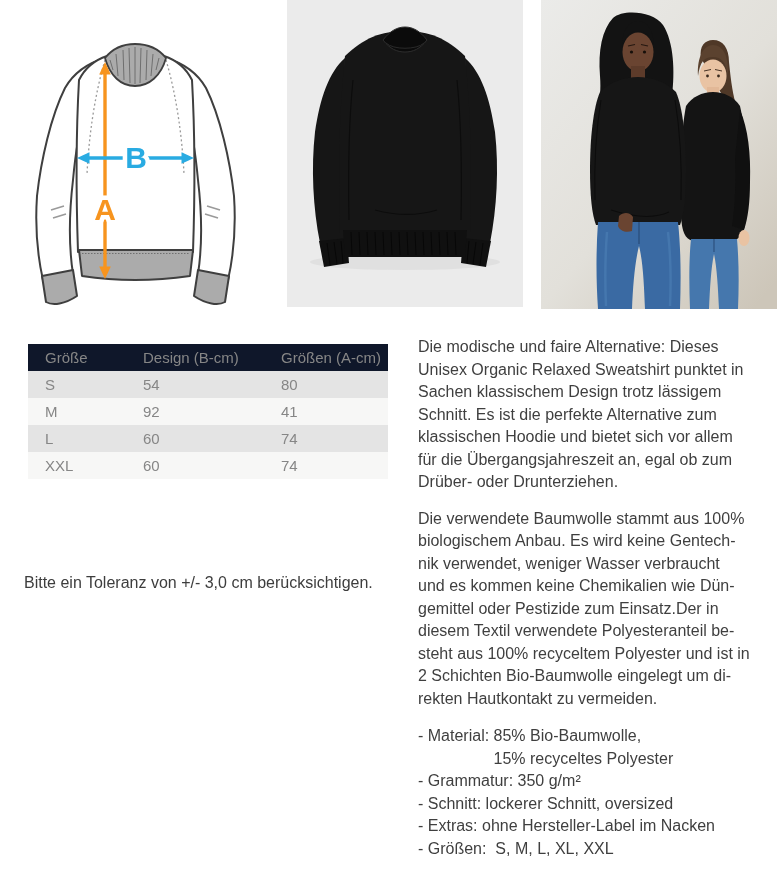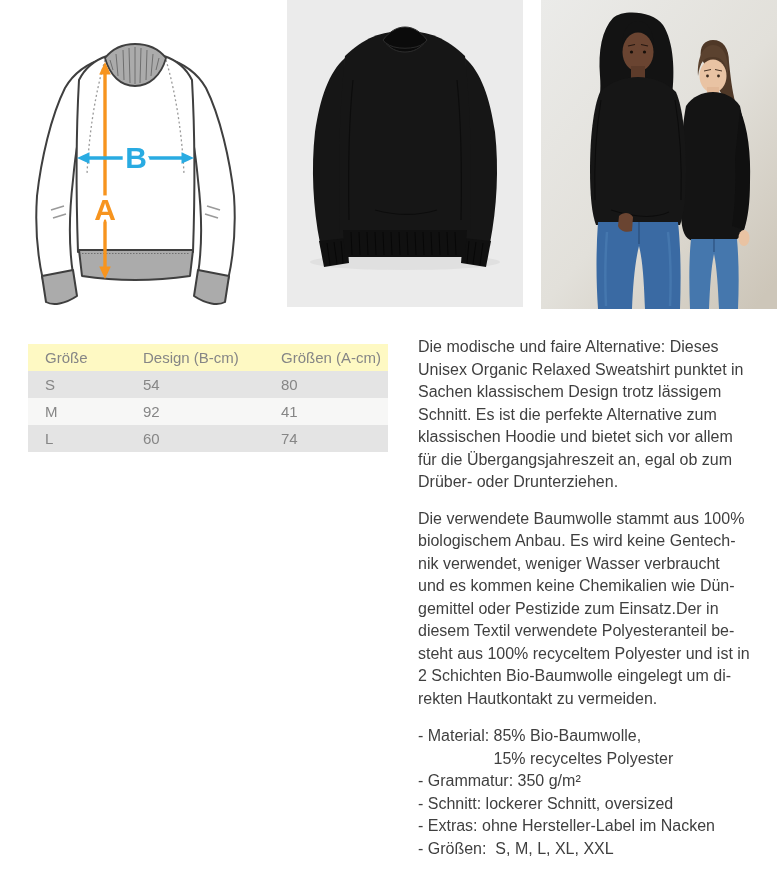--- a/index.html
+++ b/index.html
@@ -19,21 +19,21 @@
 
   
   .size-table-wrap{position:absolute;left:28px;top:344px;width:360px;}
   table.size-table{border-collapse:collapse;width:360px;table-layout:fixed;
     font-size:15px;color:#868686;}
   table.size-table col.c1{width:98px;}
   table.size-table col.c2{width:138px;}
   table.size-table col.c3{width:124px;}
   table.size-table th,table.size-table td{
     font-weight:normal;text-align:left;padding:0 0 0 17px;height:27px;vertical-align:middle;}
-  table.size-table thead tr{background:#fef9c3;}
+  table.size-table thead tr{background:#0f172a;}
   table.size-table tbody tr:nth-child(odd){background:#e4e4e4;}
   table.size-table tbody tr:nth-child(even){background:#f7f7f6;}
 
   .tolerance-note{
     position:absolute;left:24px;top:572px;width:380px;
     font-size:16px;line-height:22px;color:#3d3d3d;}
 
   
   .description-col{
     position:absolute;left:418px;top:336px;width:362px;
@@ -240,24 +240,30 @@
         <tr>
           <td>M</td>
           <td>92</td>
           <td>41</td>
         </tr>
         <tr>
           <td>L</td>
           <td>60</td>
           <td>74</td>
         </tr>
+        <tr>
+          <td>XXL</td>
+          <td>60</td>
+          <td>74</td>
+        </tr>
       </tbody>
     </table>
   </div>
 
+  <div class="tolerance-note">Bitte ein Toleranz von +/- 3,0 cm berücksichtigen.</div>
 
   <div class="description-col">
     <p class="desc-block p1">Die modische und faire Alternative: Dieses
 Unisex Organic Relaxed Sweatshirt punktet in
 Sachen klassischem Design trotz lässigem
 Schnitt. Es ist die perfekte Alternative zum
 klassischen Hoodie und bietet sich vor allem
 für die Übergangsjahreszeit an, egal ob zum
 Drüber- oder Drunterziehen.</p>
     <p class="desc-block p2">Die verwendete Baumwolle stammt aus 100%

